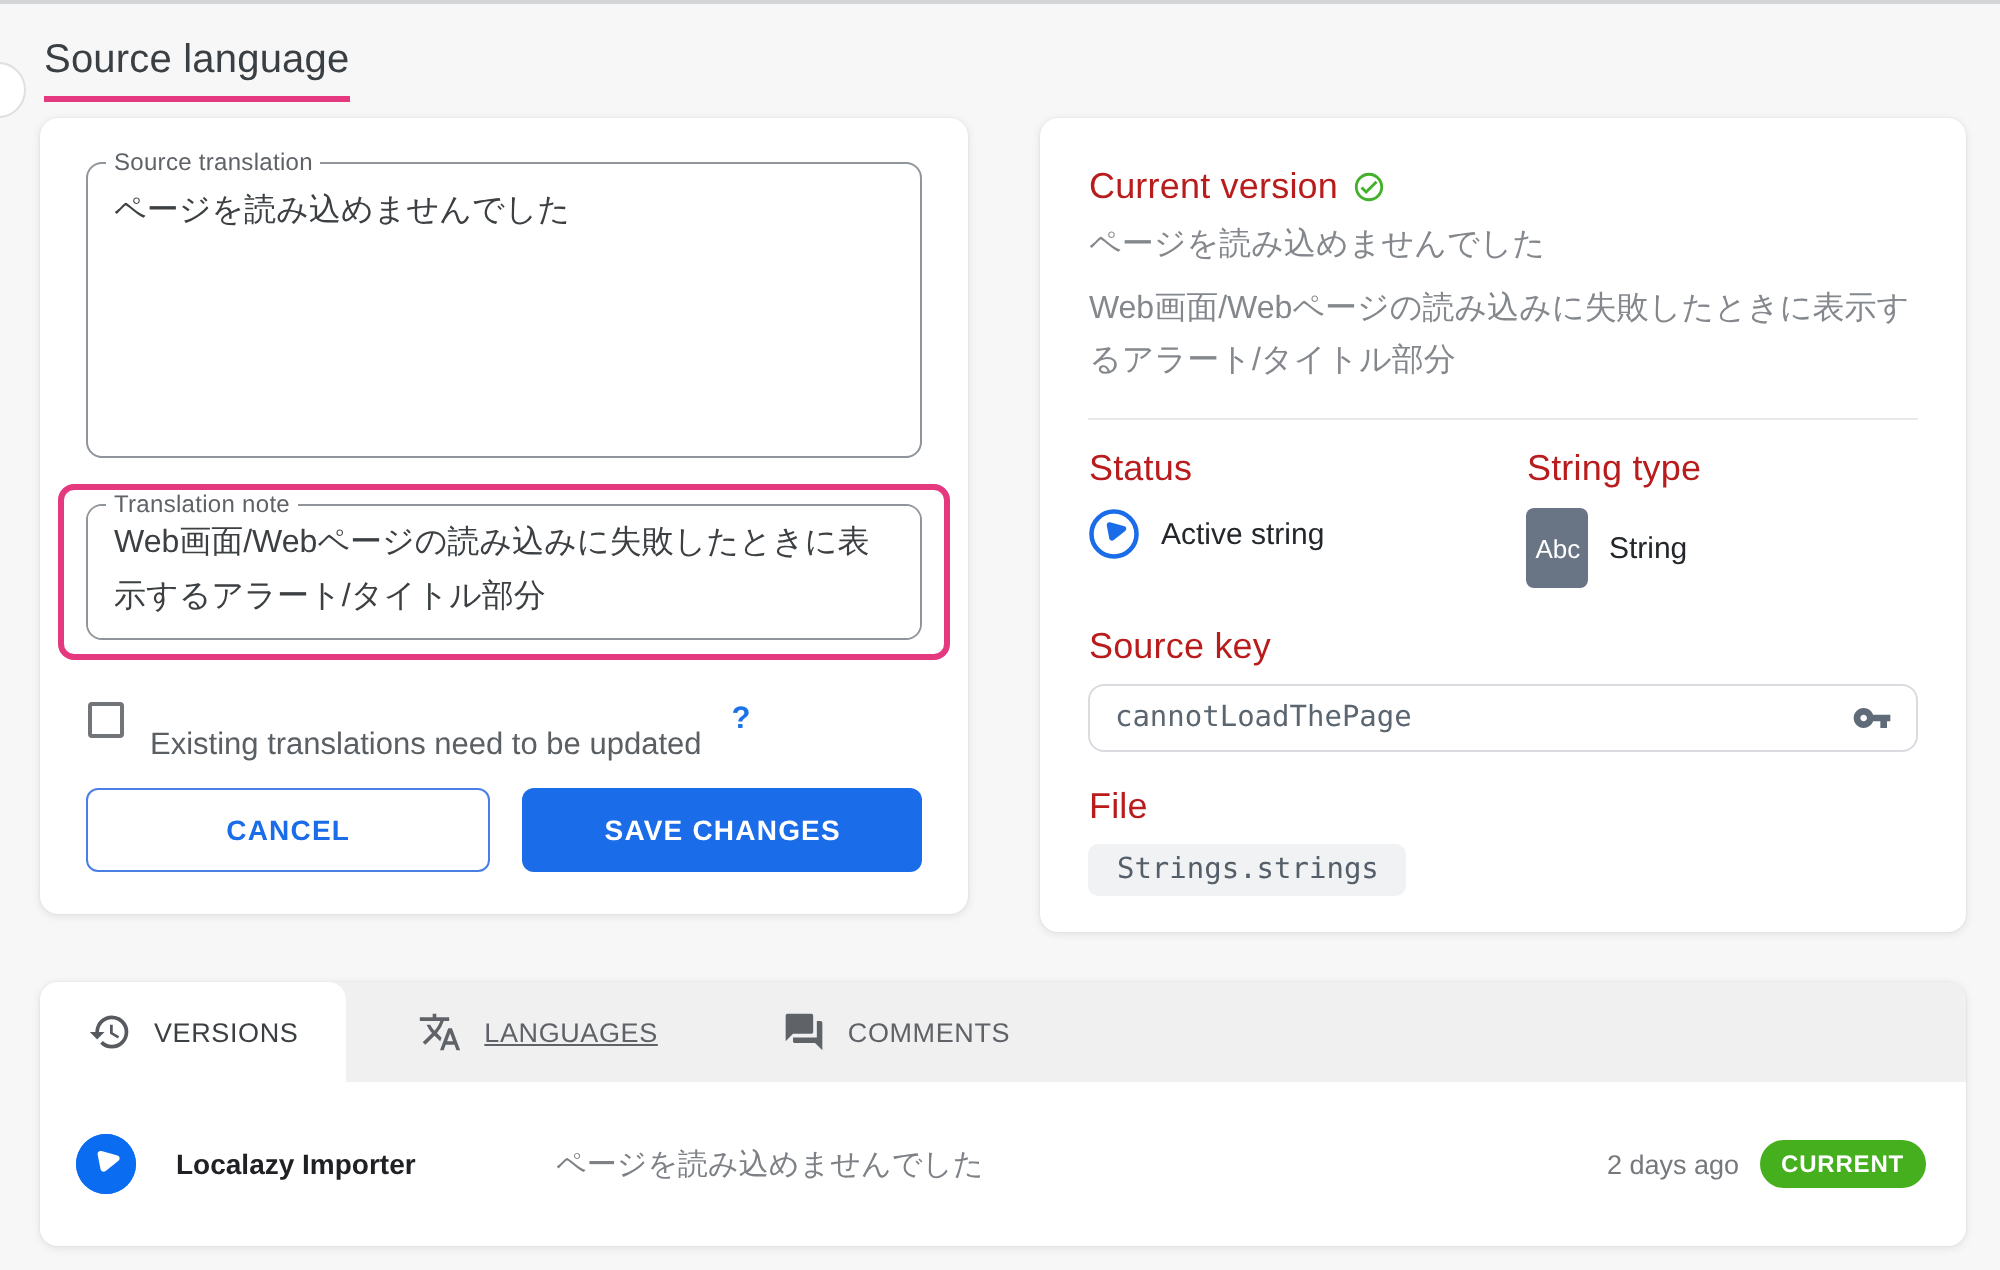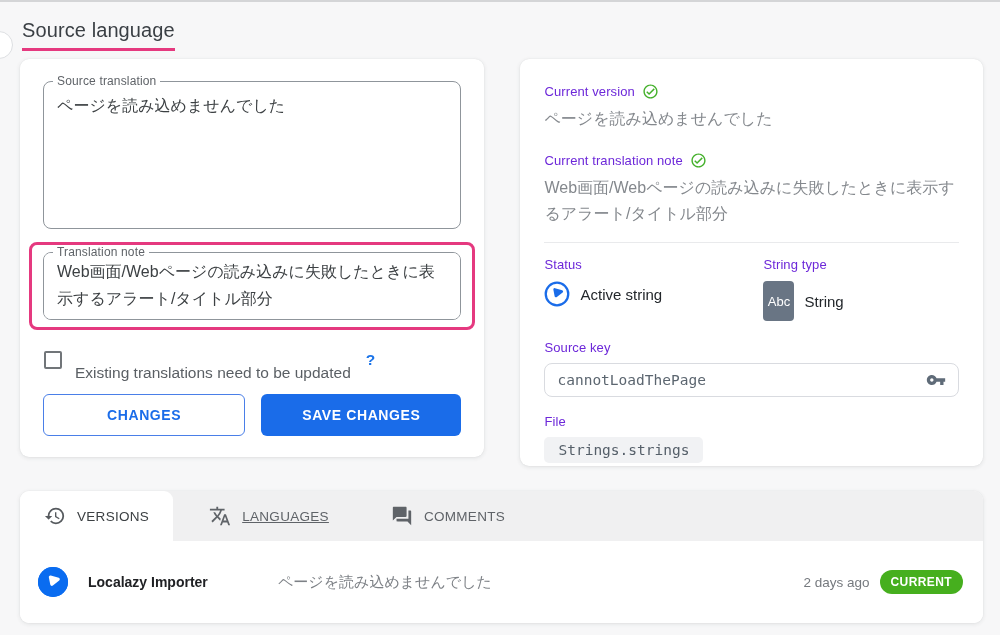--- a/index.html
+++ b/index.html
@@ -57,21 +57,21 @@
   .help-q { color:#1a73e8; font-weight:700; font-size:15.5px; cursor:pointer; margin-left:2px; }
   
   .btn-row { display:flex; gap:16px; margin-top:22px; }
   .btn {
     flex:1; height:42px; border-radius:6px; font-family:inherit;
     font-size:14px; font-weight:700; letter-spacing:.6px; cursor:pointer;
   }
   .btn-outline { background:#fff; border:1px solid #4a7fe8; color:#1a6ce9; }
   .btn-primary { background:#1a6ce9; border:none; color:#fff; }
   
-  .label-row { display:flex; align-items:center; gap:7px; font-size:13px; color:#6d28d9; letter-spacing:.1px; }
+  .label-row { display:flex; align-items:center; gap:7px; font-size:18px; color:#b91c1c; letter-spacing:.1px; }
   .jp-text { font-size:16px; color:#84888d; line-height:26px; margin-top:6px; }
   .divider { border:none; border-top:1px solid #e9eaec; margin:15px 0 14px; }
   .two-col { display:flex; }
   .col-status { width:219px; }
   .value-row { display:flex; align-items:center; gap:10px; margin-top:9px; font-size:15px; color:#23272b; }
   .abc-chip {
     width:31px; height:40px; border-radius:4px; background:#697584; color:#fff;
     font-size:13px; display:flex; align-items:center; justify-content:center;
   }
   .key-label { margin-top:19px; }
@@ -144,44 +144,36 @@
         </div>
       </div>
 
       <div class="check-row">
         <span class="checkbox"></span>
         <span class="check-label">Existing translations need to be updated</span>
         <span class="help-q">?</span>
       </div>
 
       <div class="btn-row">
-        <button class="btn btn-outline">CHANGES</button>
+        <button class="btn btn-outline">CANCEL</button>
         <button class="btn btn-primary">SAVE CHANGES</button>
       </div>
     </section>
 
     <section class="card right-card">
       <div class="label-row">
         <span>Current version</span>
         <span class="ticon">
           <svg width="17" height="17" viewBox="0 0 24 24" fill="#43b02a">
               <path d="M12 2C6.48 2 2 6.48 2 12s4.48 10 10 10 10-4.48 10-10S17.52 2 12 2zm0 18c-4.41 0-8-3.59-8-8s3.59-8 8-8 8 3.59 8 8-3.59 8-8 8zm4.59-12.42L10 14.17l-2.59-2.58L6 13l4 4 8-8z"></path>
             </svg>
         </span>
       </div>
       <div class="jp-text">ページを読み込めませんでした</div>
 
-      <div class="label-row" style="margin-top:20px;">
-        <span>Current translation note</span>
-        <span class="ticon">
-          <svg width="17" height="17" viewBox="0 0 24 24" fill="#43b02a">
-              <path d="M12 2C6.48 2 2 6.48 2 12s4.48 10 10 10 10-4.48 10-10S17.52 2 12 2zm0 18c-4.41 0-8-3.59-8-8s3.59-8 8-8 8 3.59 8 8-3.59 8-8 8zm4.59-12.42L10 14.17l-2.59-2.58L6 13l4 4 8-8z"></path>
-            </svg>
-        </span>
-      </div>
       <div class="jp-text">Web画面/Webページの読み込みに失敗したときに表示するアラート/タイトル部分</div>
 
       <hr class="divider">
 
       <div class="two-col">
         <div class="col-status">
           <div class="label-row">
               <span>Status</span>
             </div>
           <div class="value-row">

